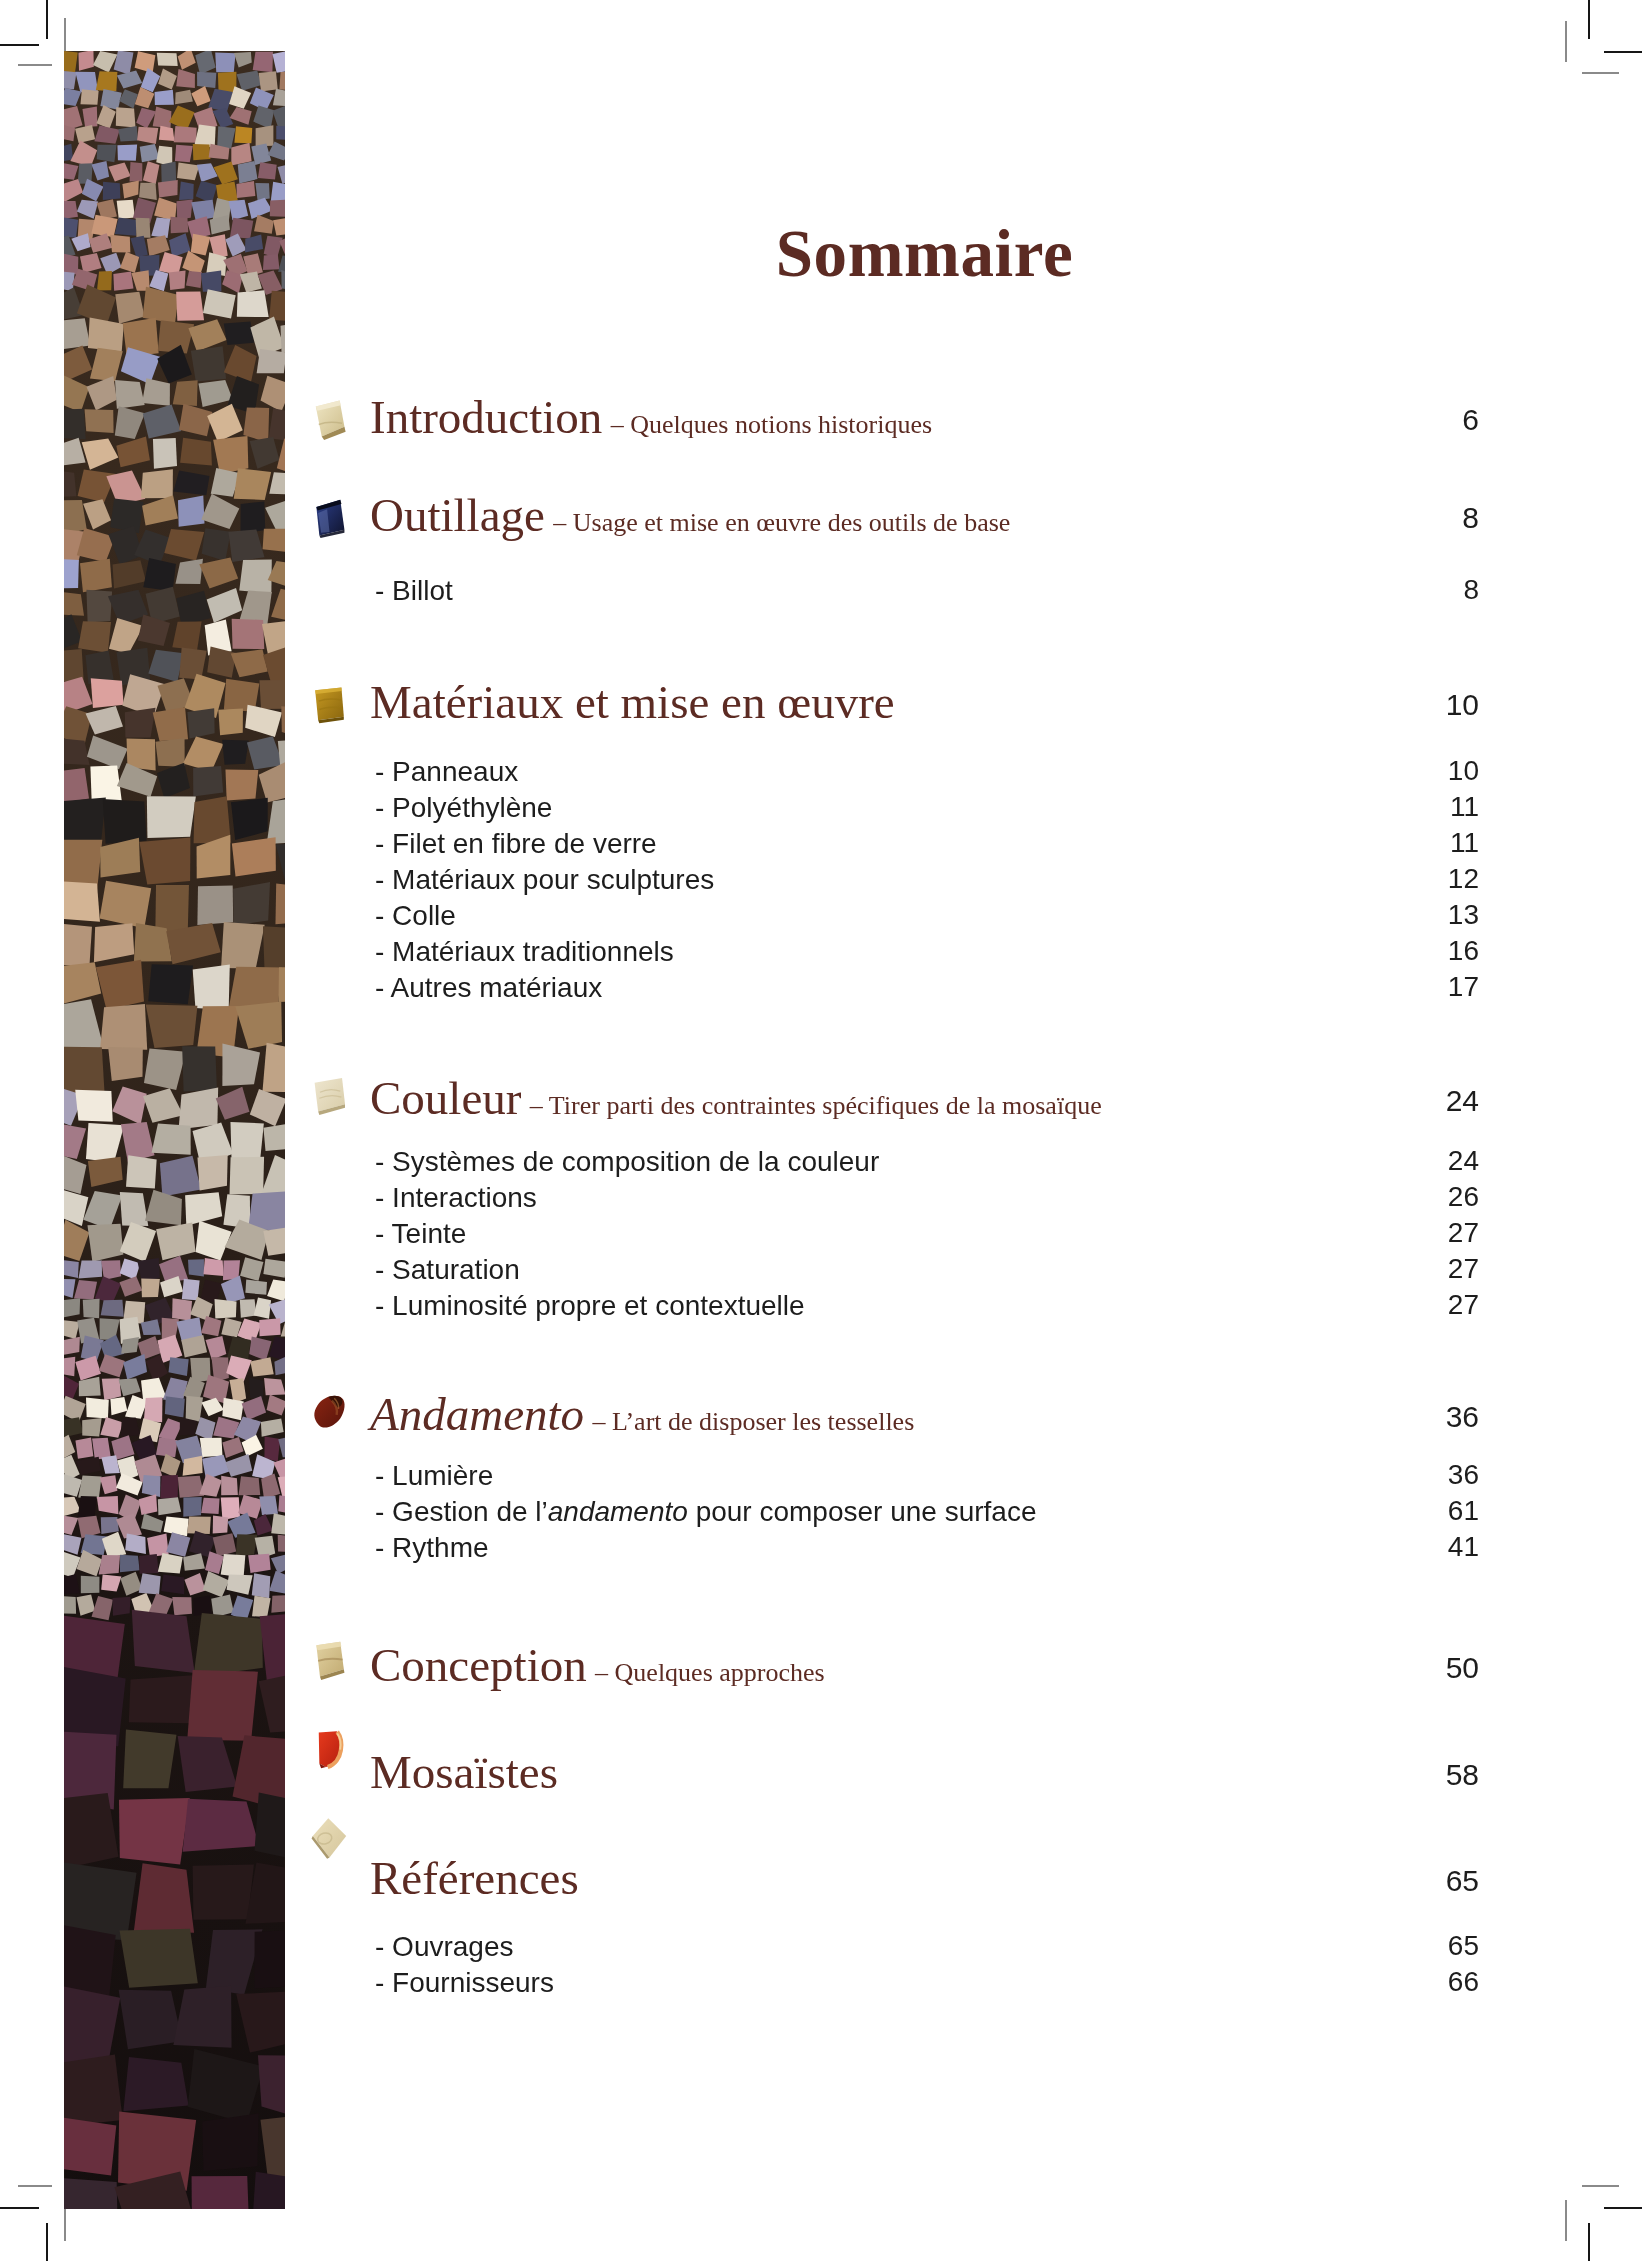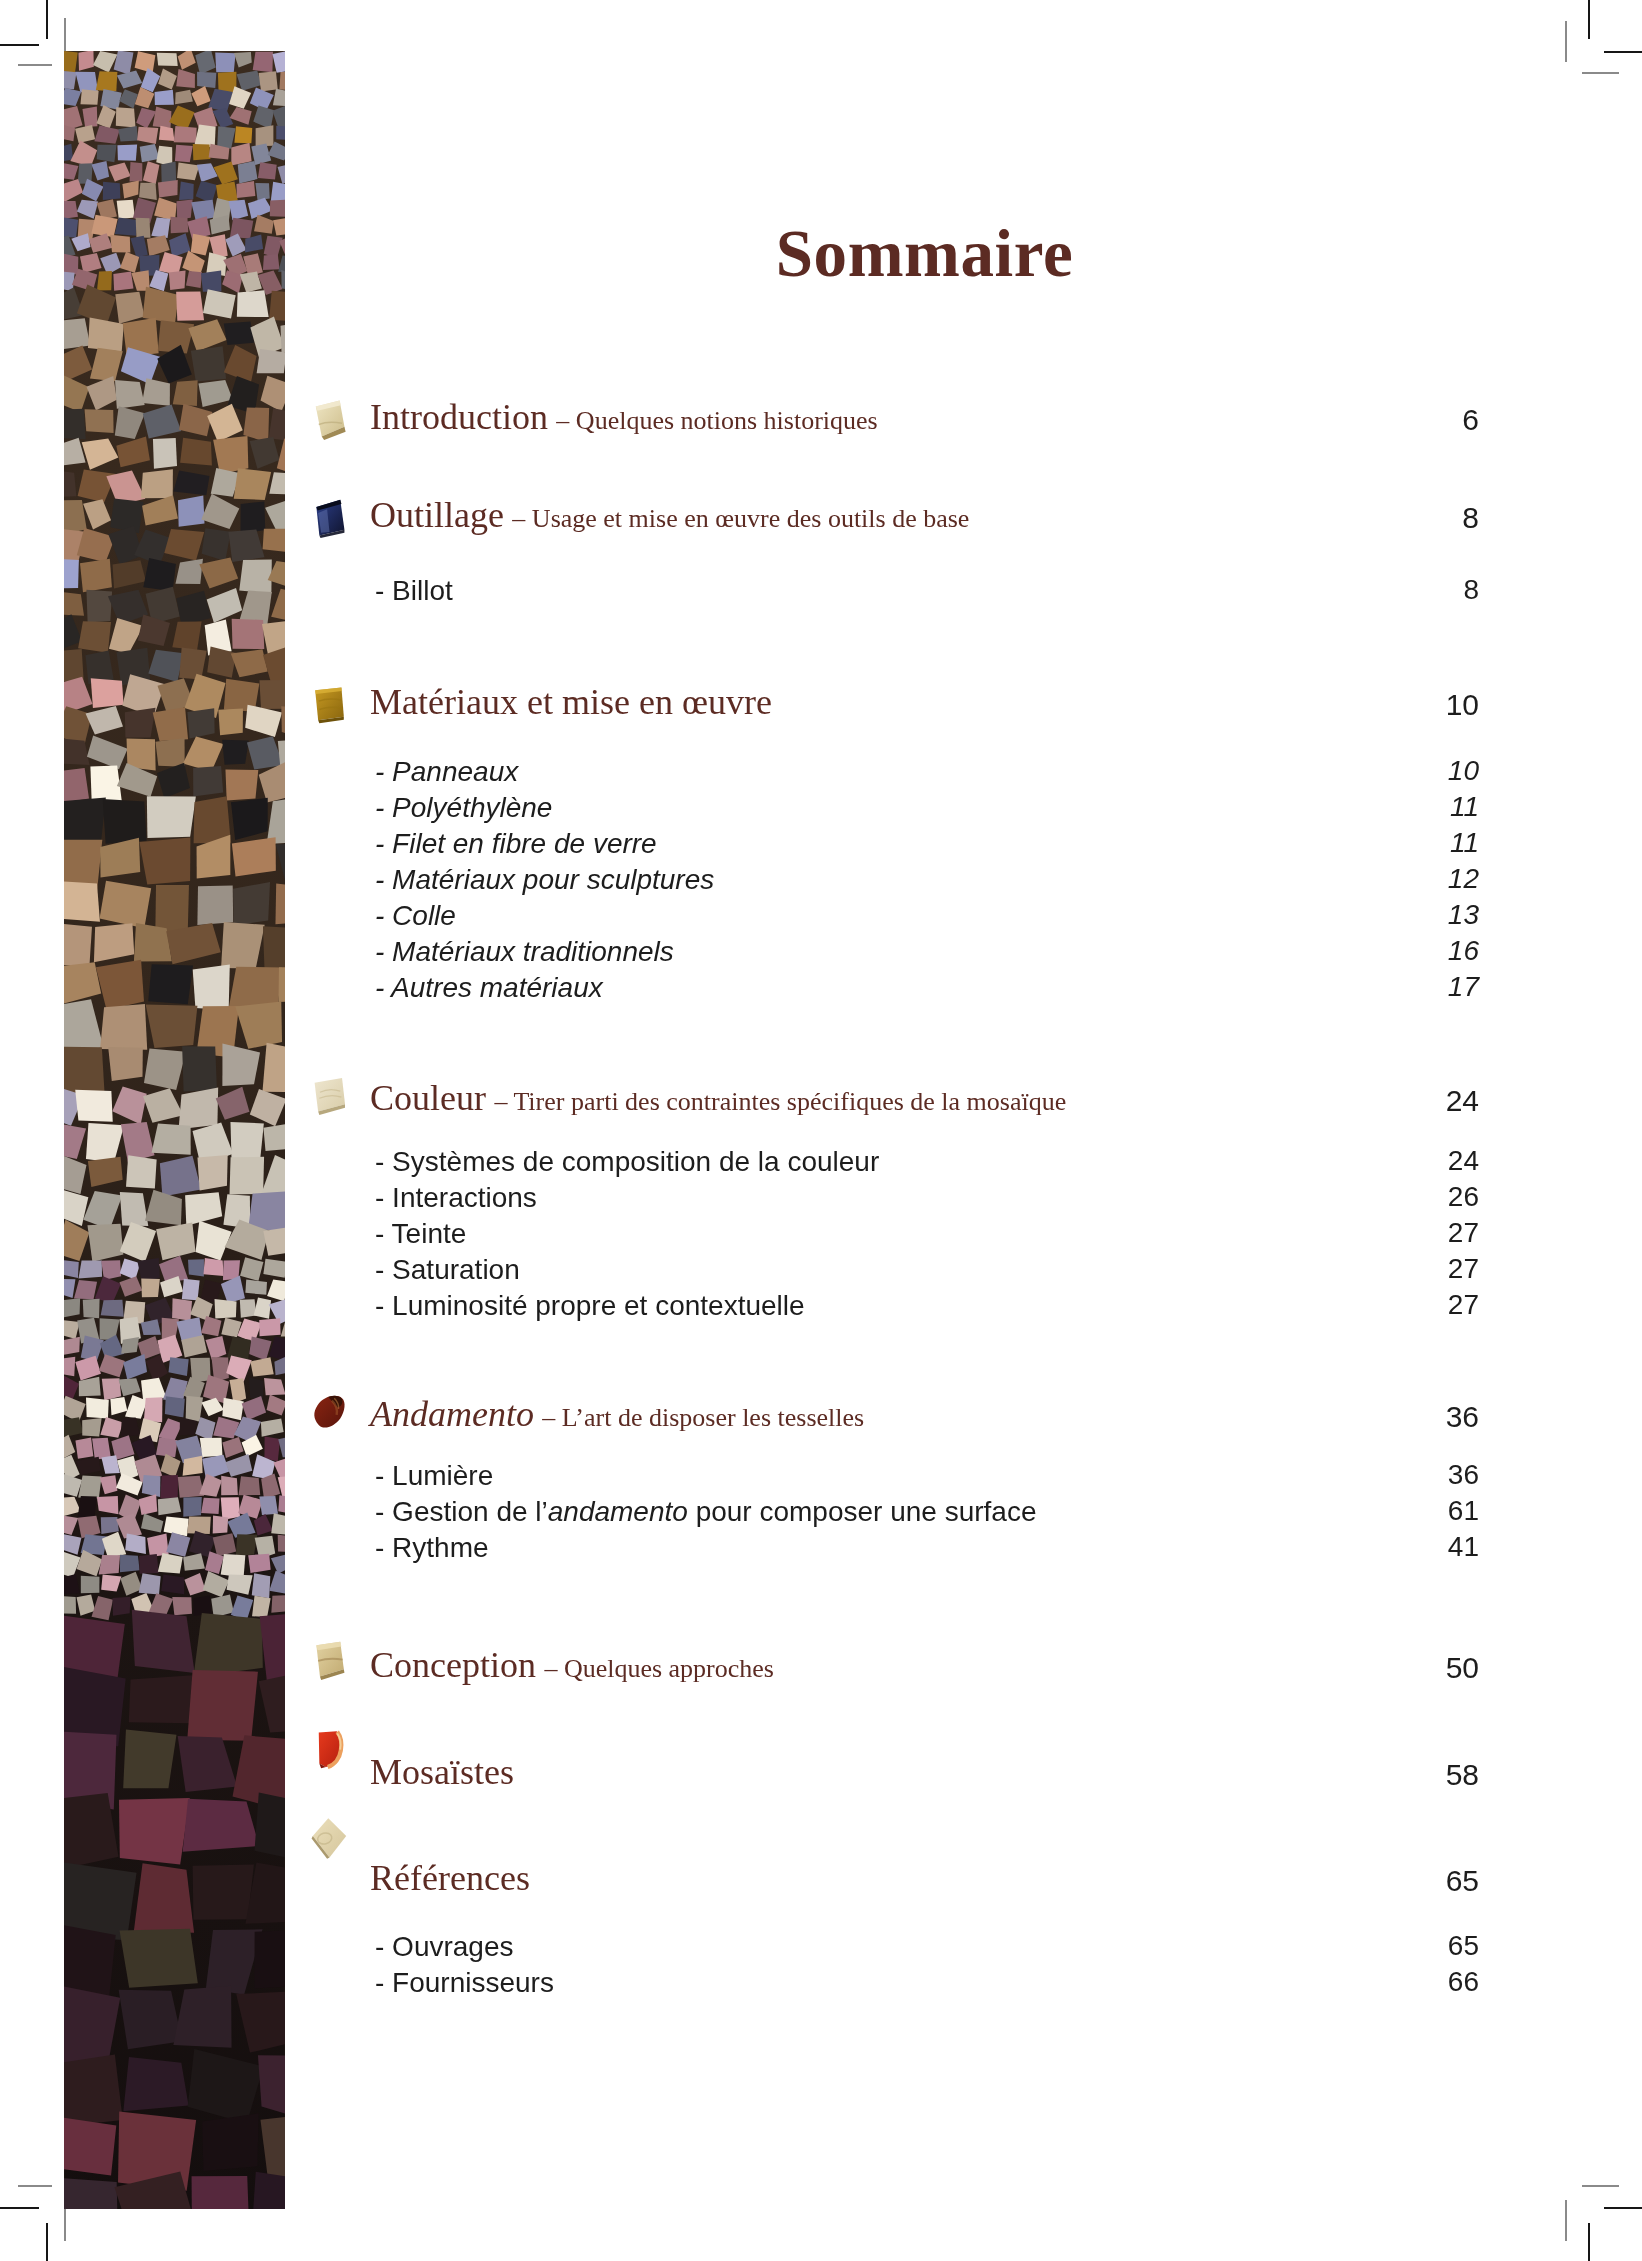--- a/index.html
+++ b/index.html
@@ -20,40 +20,40 @@
   .page-title{
     position:absolute;left:346px;top:170px;width:1157px;
     text-align:center;font-size:67px;line-height:1.15;font-weight:bold;
     color:#5c2b23;letter-spacing:0.6px;font-family:"Liberation Serif",serif;
   }
   
   .toc{position:absolute;left:310px;top:390px;width:1169px;}
   .section{position:relative;}
   .head{position:relative;height:55px;line-height:55px;padding-left:60px;white-space:nowrap;}
   .head .headtext{display:inline-block;white-space:nowrap;}
-  .head .title{font-size:36px;color:#5c2b23;}
+  .head .title{font-size:47px;color:#5c2b23;}
   .head .title.italic{font-style:italic;}
   .head .subtitle{font-size:26px;color:#5c2b23;margin-left:8.4px;}
   .head .pg{
     position:absolute;right:0;bottom:9.6px;line-height:1;
     font-family:"Liberation Sans",sans-serif;font-size:30px;color:#1d1d1d;
   }
   .icon{position:absolute;left:0;top:7.2px;width:39px;height:43px;}
   .icon svg{width:39px;height:43px;display:block;}
   .items{margin:0;padding:0;list-style:none;}
   .item{
     position:relative;height:36px;line-height:36px;
     font-family:"Liberation Sans",sans-serif;font-size:28px;color:#1d1d1d;
     white-space:nowrap;
   }
   .item .label{padding-left:65px;text-align:right;}
   .item .pg{position:absolute;right:0;bottom:4.8px;line-height:1;font-size:28px;}
   
   .s1{margin-top:43px;}  .s1 .items{margin-top:30px;}
-  .s2{margin-top:66px;} .s2 .items{margin-top:24px;font-style:italic;}
+  .s2{margin-top:66px;} .s2 .items{margin-top:24px;}
   .s3{margin-top:65px;} .s3 .items{margin-top:18px;}
   .s4{margin-top:63px;} .s4 .items{margin-top:15.7px;}
   .s5{margin-top:72px;}
   .s6{margin-top:52px;}
   .s7{margin-top:51px;}  .s7 .items{margin-top:23px;}
   .s3 .icon{top:1.2px;}
   .s4 .icon{top:3.6px;}
   .s5 .icon{top:-1.2px;}
   .s6 .icon{top:-14.5px;}
   .s7 .icon{top:-34px;}

